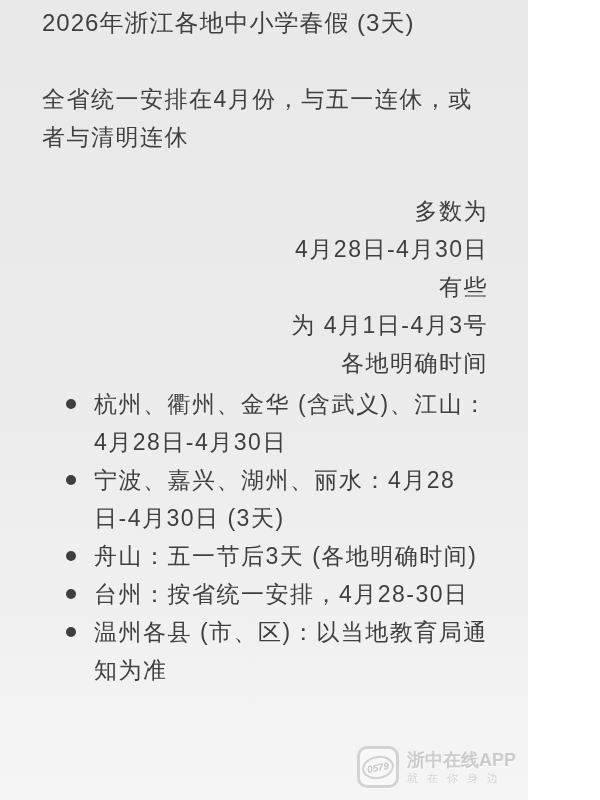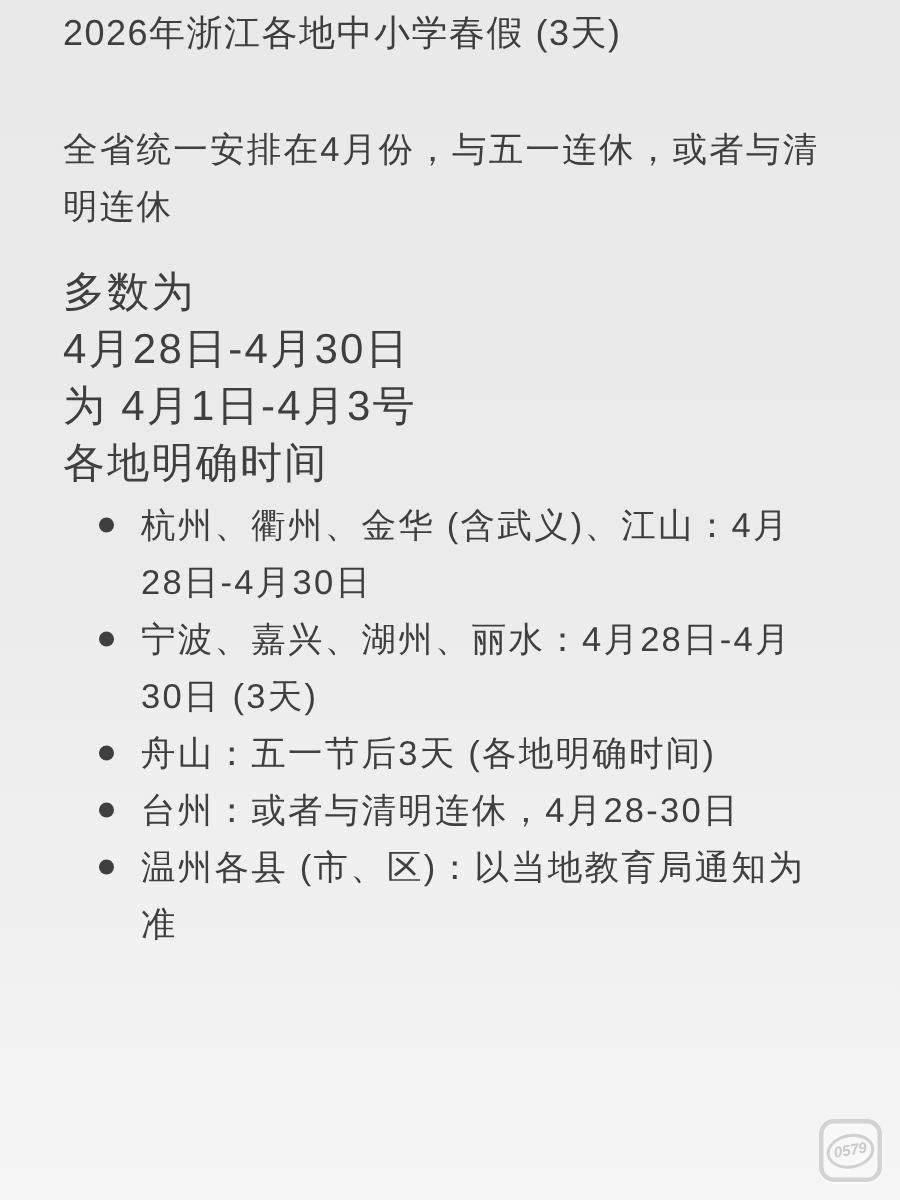--- a/index.html
+++ b/index.html
@@ -1,43 +1,44 @@
 <!DOCTYPE html>
 <html><head>
 <meta charset="utf-8">
 <style>
   html, body { margin: 0; padding: 0; }
   .page {
     position: relative;
-    width: 600px;
+    width: 528px;
     height: 800px;
     overflow: hidden;
     background: linear-gradient(180deg, #e9e9e9 0%, #ebebeb 45%, #f0f0f0 75%, #f5f5f5 100%);
     font-family: "Liberation Sans", "DejaVu Sans", sans-serif;
     color: #3f3f3f;
   }
   .content { padding: 4px 40px 0 42px; }
   .title {
     font-size: 24px;
     line-height: 38px;
     letter-spacing: 1px;
     margin: 0 0 38px 0;
     font-weight: 400;
   }
   .intro {
     font-size: 23px;
     line-height: 38px;
     letter-spacing: 1.5px;
     max-width: 512px;
-    margin: 0 0 20px 0;
+    margin: 0 0 36px 0;
   }
   .t-line {
-    font-size: 28px;
+    font-size: 23px;
     line-height: 38px;
     letter-spacing: 1.5px;
+    text-align: right;
   }
   .u {
     text-decoration-color: #adadad;
     text-decoration-thickness: 1.5px;
     text-underline-offset: 6px;
   }
   ul.cities {
     list-style: none;
     margin: 3px 0 0 0;
     padding: 0 0 0 24px;
@@ -113,31 +114,36 @@
 
 <div class="page">
   <div class="content">
     <div class="title">2026年浙江各地中小学春假 (3天)</div>
 
     <div class="intro">全省统一安排在4月份，与五一连休，或者与清明连休</div>
 
     <div>
         <div class="t-line"><span>多数为</span></div>
         <div class="t-line"><span class="u">4月28日-4月30日</span></div>
+        <div class="t-line"><span>有些</span></div>
         <div class="t-line"><span>为 </span><span class="u">4月1日</span><span>-</span><span class="u">4月3号</span></div>
         <div class="t-line"><span>各地明确时间</span></div>
       </div>
 
     <ul class="cities">
         <li><span class="dot"></span><span>杭州、衢州、金华 (含武义)、江山：</span><span class="u">4月28日-4月30日</span></li>
         <li><span class="dot"></span><span>宁波、嘉兴、湖州、丽水：</span><span class="u">4月28日-4月30日</span><span> (3天)</span></li>
         <li><span class="dot"></span><span>舟山：五一节后3天 (各地明确时间)</span></li>
-        <li><span class="dot"></span><span>台州：或者与清明连休，</span><span class="u">4月28-30日</span></li>
+        <li><span class="dot"></span><span>台州：按省统一安排，</span><span class="u">4月28-30日</span></li>
         <li><span class="dot"></span><span>温州各县 (市、区)：以当地教育局通知为准</span></li>
       </ul>
   </div>
 
   <div class="watermark">
     <div class="wm-logo">
       <div class="wm-ellipse">0579</div>
     </div>
+    <div class="wm-text">
+      <div class="wm-name">浙中在线APP</div>
+      <div class="wm-slogan">就在你身边</div>
+    </div>
   </div>
 </div>
 
 </body></html>

